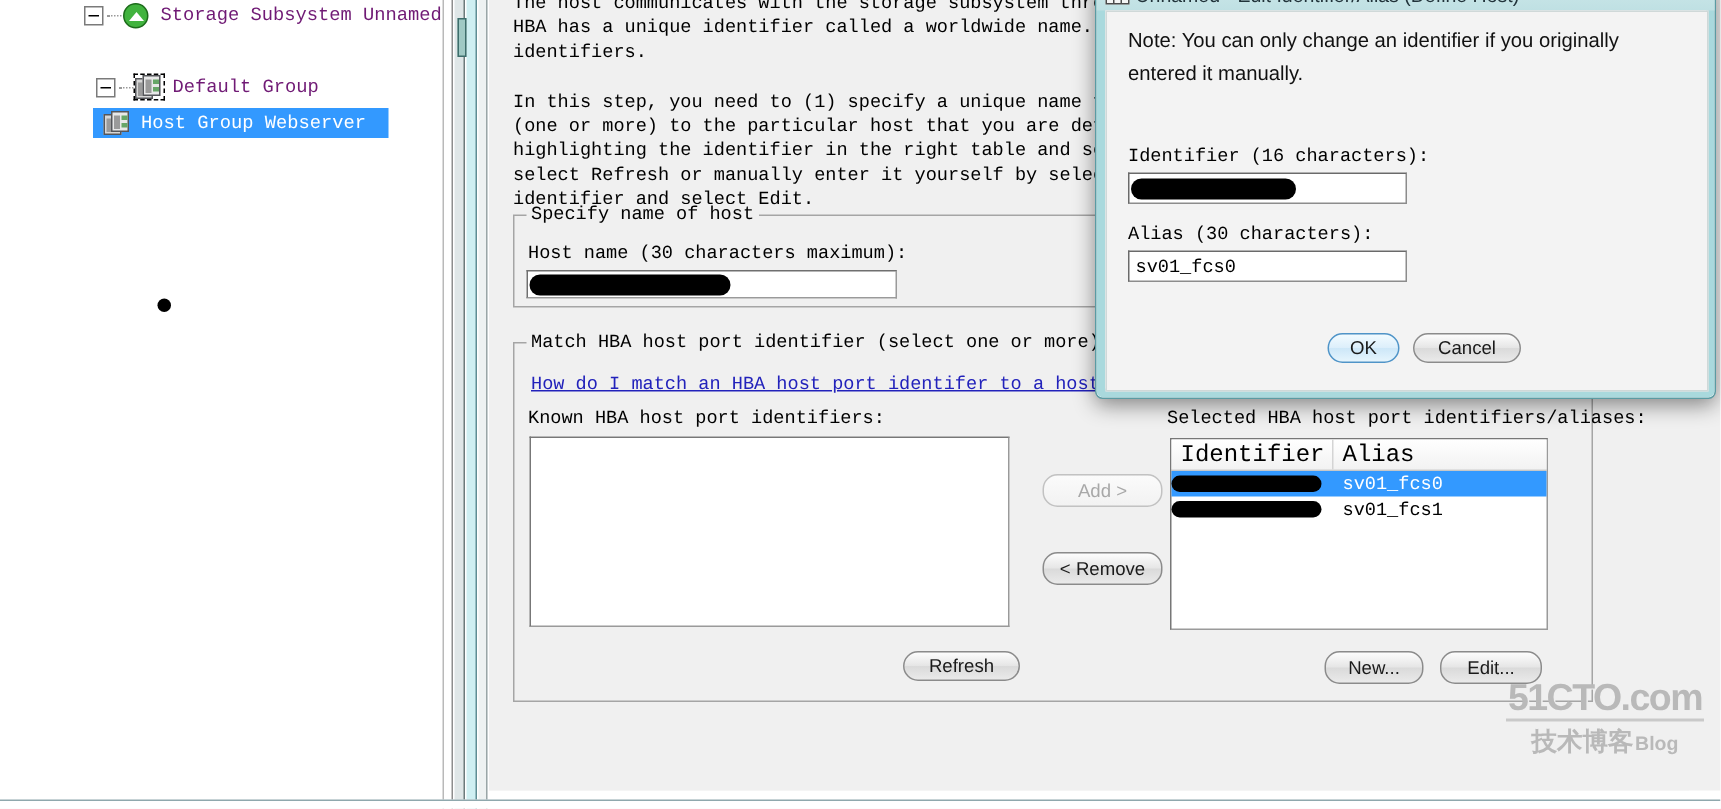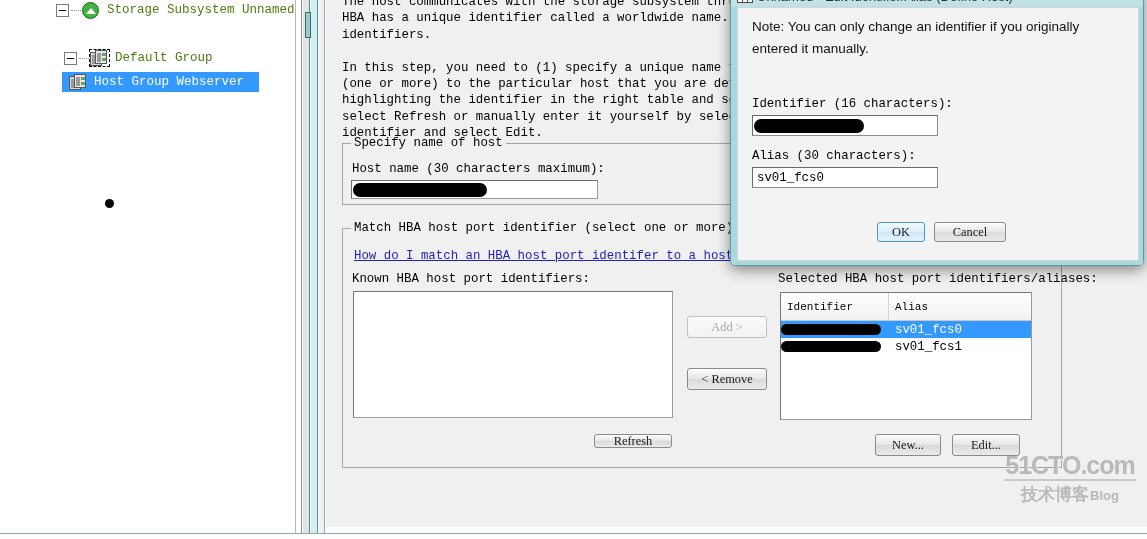--- a/index.html
+++ b/index.html
@@ -24,21 +24,21 @@
     border-right: 1px solid #b9b9b9;
     overflow: hidden;
   }
   .tree-row {
     position: absolute;
     height: 20px;
     display: flex;
     align-items: center;
     font-family: "Liberation Mono", monospace;
     font-size: 12.5px;
-    color: #4d7c0f;
+    color: #701a75;
     white-space: nowrap;
     padding-left: 32px;
   }
   .tree-row.selected {
     background: #3399ff;
     color: #ffffff;
   }
   .twisty {
     width: 13px; height: 13px;
     border: 1px solid #7a7a7a;
@@ -191,44 +191,45 @@
   .listbox {
     position:absolute;
     background:#ffffff;
     border:1px solid #9a9a9a;
     border-top-color:#777; border-left-color:#777;
   }
   .btn {
     position:absolute;
     background: linear-gradient(#fdfdfd,#e6e6e6 48%,#dadada 52%,#eaeaea);
     border:1px solid #8b8b8b;
-    border-radius:3px;
-    font-family:Liberation Serif, serif;
+    border-radius:10px;
+    font-family:Liberation Sans, sans-serif;
     font-size:12.4px;
     color:#1a1a1a;
     display:flex; align-items:center; justify-content:center;
     white-space:nowrap;
     cursor:pointer;
+    margin-left:8px;
   }
   .btn.disabled { color:#a8a8a8; border-color:#c2c2c2;
     background: linear-gradient(#fbfbfb,#f2f2f2); cursor:default;}
 
   
   #sel-table {
     position:absolute;
     left: 780px; top: 292px;
     width: 252px; height: 128px;
     background:#ffffff;
     border:1px solid #9a9a9a; border-top-color:#777; border-left-color:#777;
   }
   #sel-head {
-    display:flex; height:28px;
+    display:flex; height:21px;
     background: linear-gradient(#ffffff,#f2f2f2);
     border-bottom:1px solid #c8c8c8;
-    font-family:"Liberation Mono", monospace; font-size:11px;
+    font-family:"Liberation Mono", monospace; font-size:16px;
   }
   #sel-head > div { display:flex; align-items:center; padding-left:6px; }
   .col-id { width: 108px; border-right:1px solid #d4d4d4;}
   .col-alias { flex:1; }
   .sel-row { display:flex; height:17px; align-items:center;
     font-family:"Liberation Mono", monospace; font-size:12.4px; position:relative;}
   .sel-row.active { background:#3399ff; color:#ffffff; }
   .sel-row .cid { width:108px; position:relative; height:17px; }
   .sel-row .cal { padding-left:6px; }
   .bar {
@@ -410,21 +411,21 @@
       </div>
 
       <div class="hyperlink" style="left:28px; top:249px;">How do I match an HBA host port identifer to a host?</div>
 
       <div class="lbl" style="left:26px; top:272px;">Known HBA host port identifiers:</div>
       <div class="listbox" style="left:27px; top:291px; width:320px; height:127px;"></div>
 
       <div class="btn disabled" style="left:361px; top:316px; width:80px; height:22px;">Add &gt;</div>
       <div class="btn" style="left:361px; top:368px; width:80px; height:22px;">&lt; Remove</div>
 
-      <div class="btn" style="left:268px; top:434px; width:78px; height:14px;">Refresh</div>
+      <div class="btn" style="left:268px; top:434px; width:78px; height:20px;">Refresh</div>
 
       <div class="lbl" style="left:452px; top:272px;">Selected HBA host port identifiers/aliases:</div>
 
       <div class="btn" style="left:549px; top:434px; width:66px; height:22px;">New...</div>
       <div class="btn" style="left:626px; top:434px; width:68px; height:22px;">Edit...</div>
     </div>
   </div>
 
   <div id="sel-table">
     <div id="sel-head">

